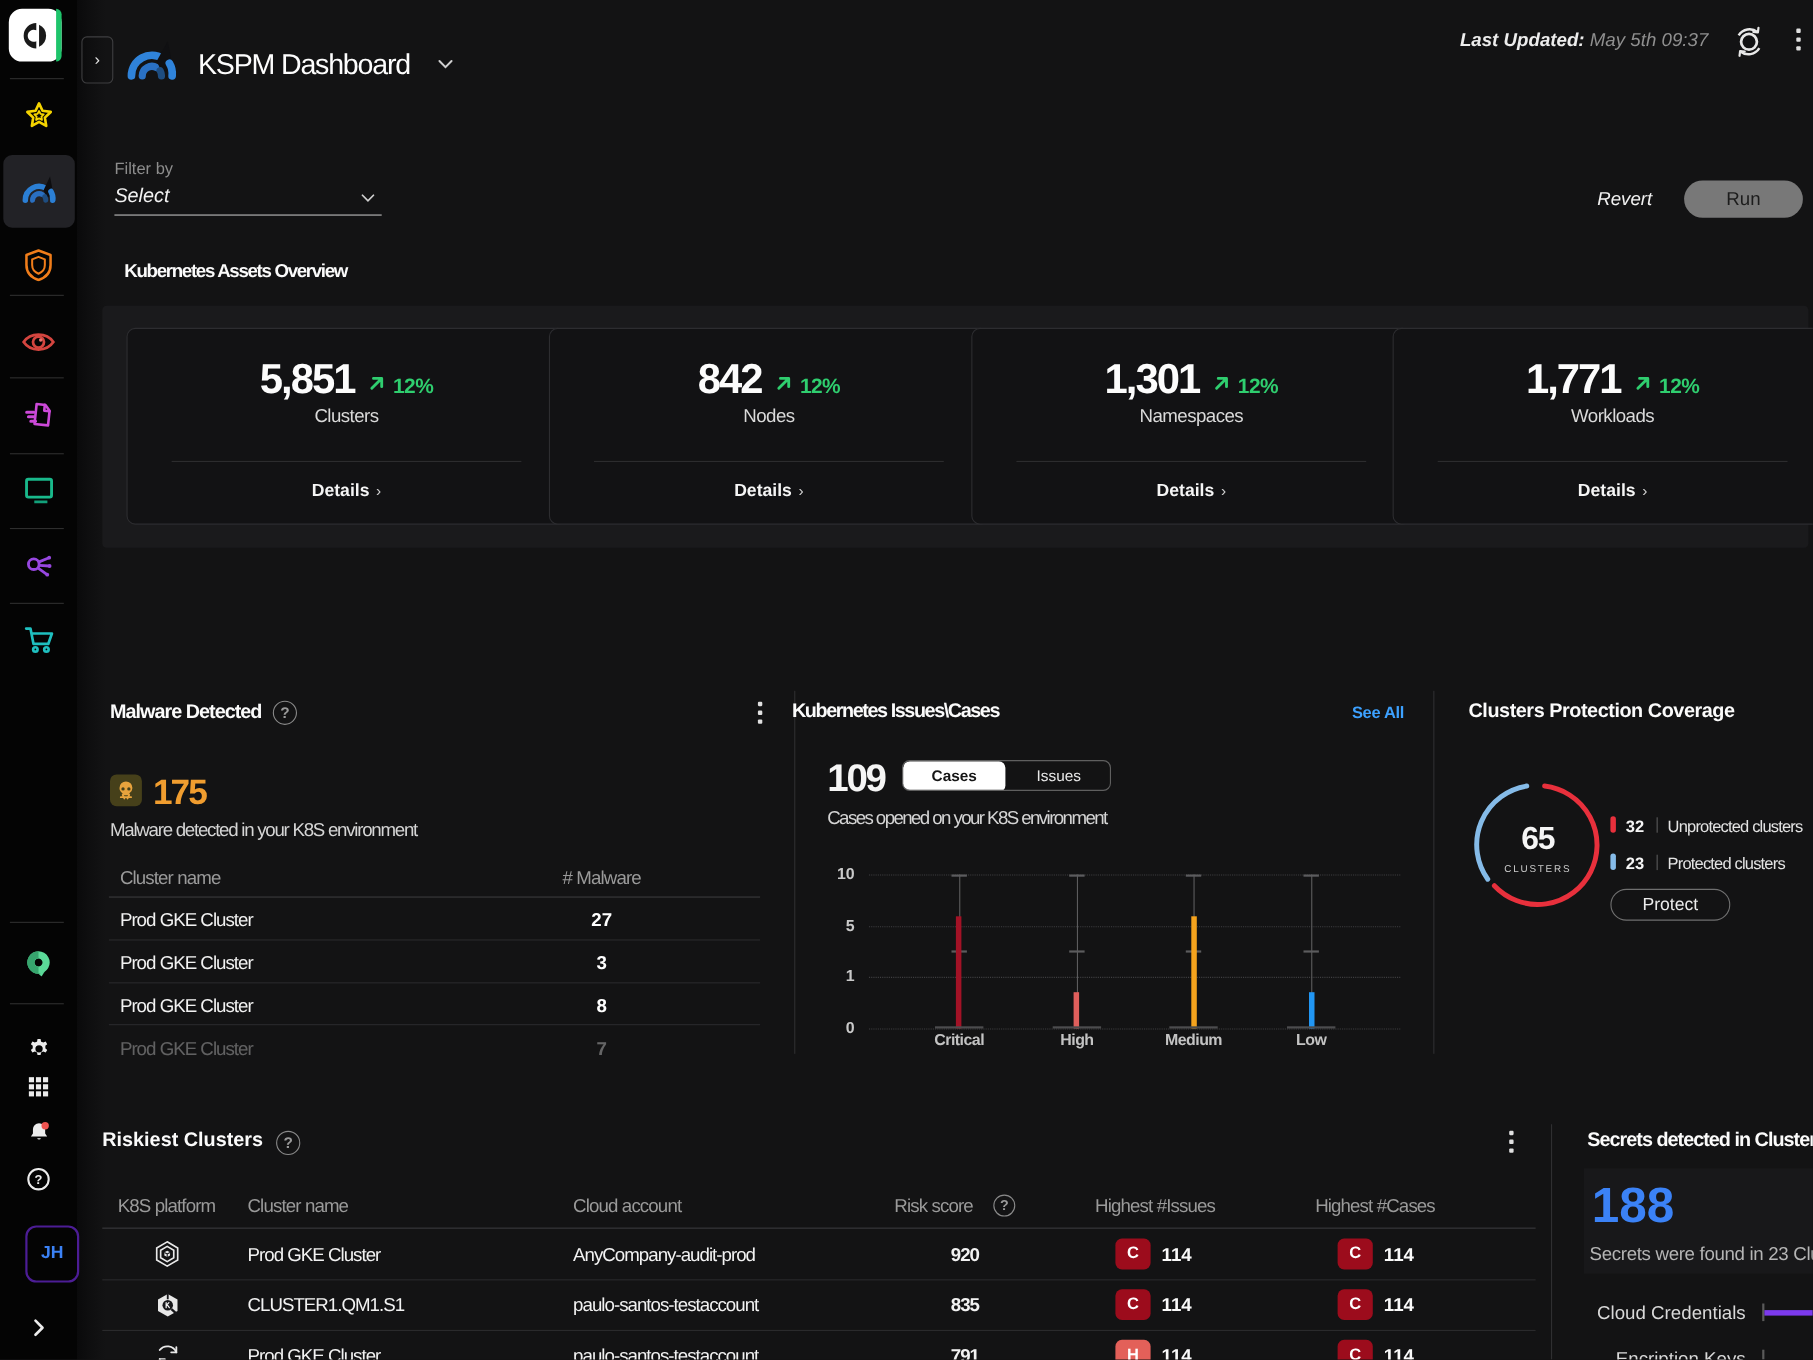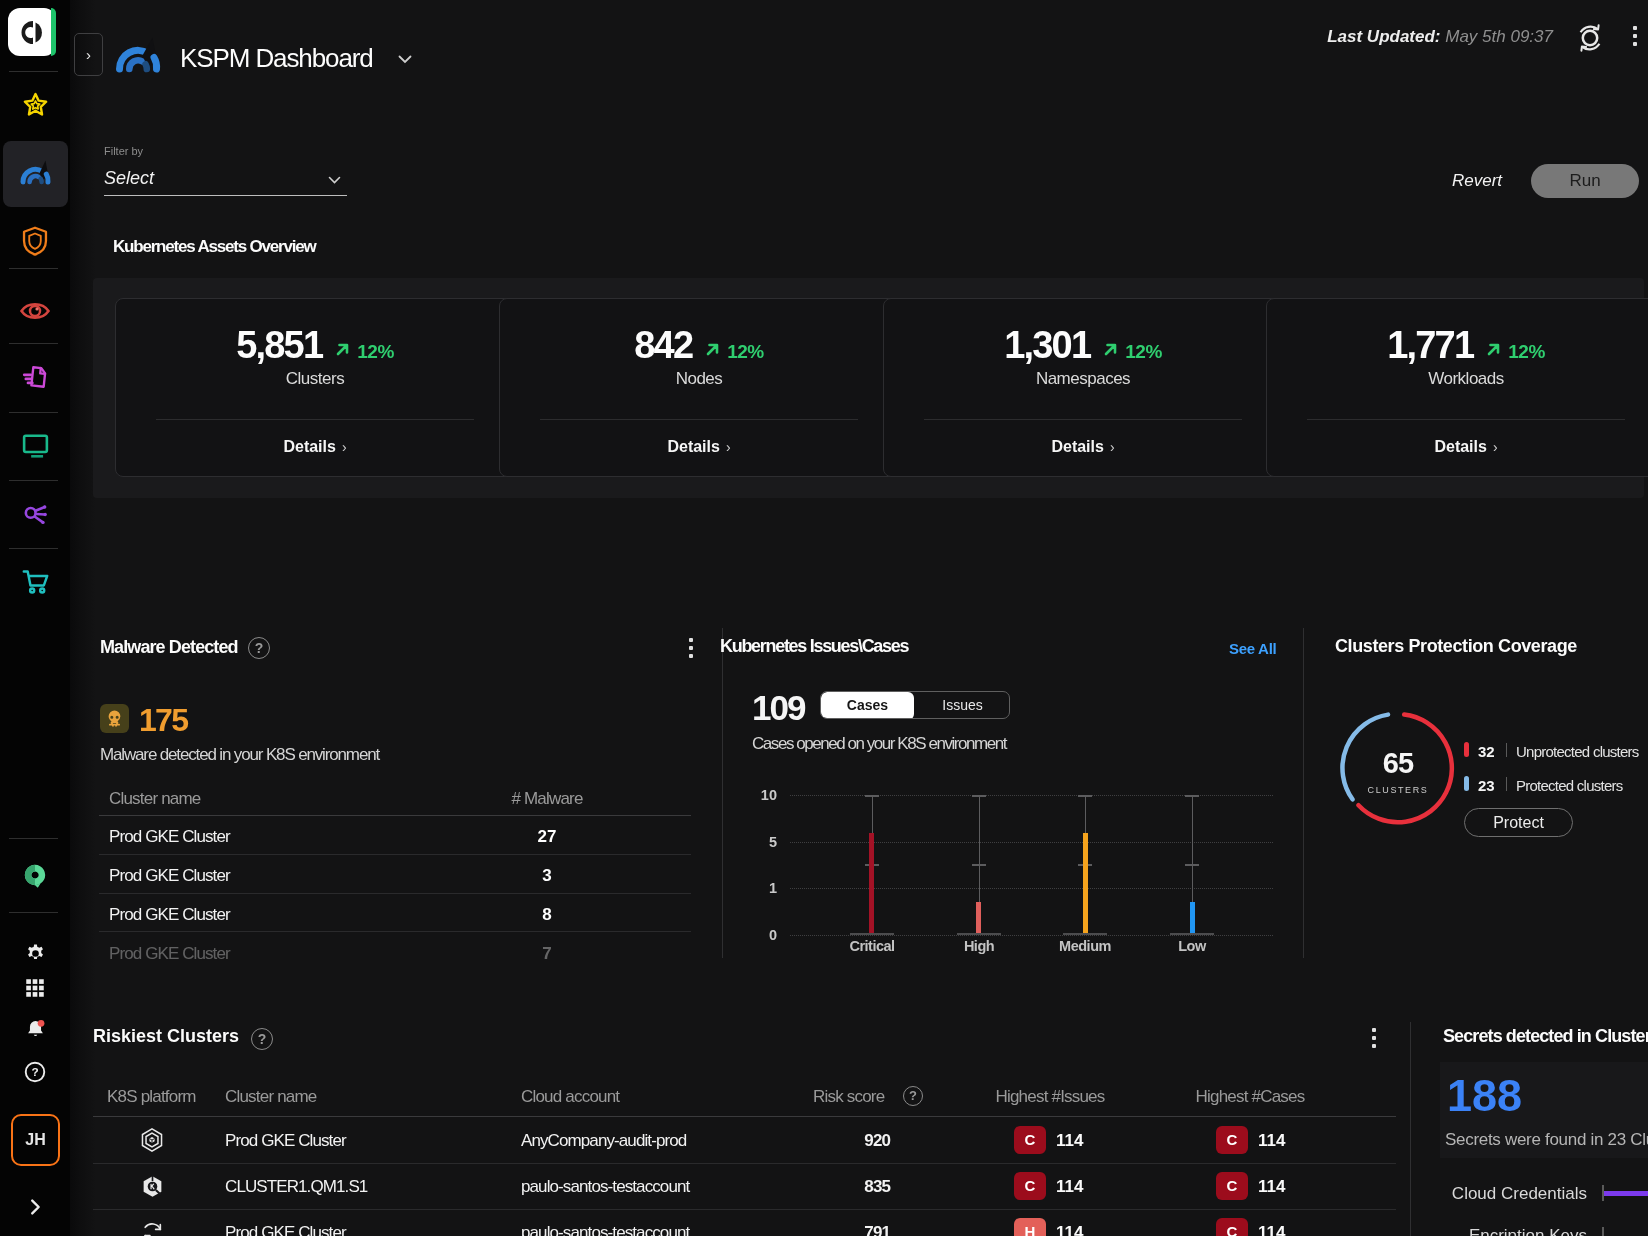--- a/index.html
+++ b/index.html
@@ -16,21 +16,21 @@
 .icon { position:absolute; left:0; width:70px; text-align:center; }
 
 
 #expandbtn { position:absolute; left:74px; top:33px; width:29px; height:43px; border:1px solid #3f3f41; border-radius:5px; color:#e8e8e8; font-size:15px; line-height:41px; text-align:center; }
 #pagetitle { position:absolute; left:180px; top:43px; font-size:26px; color:#fdfdfd; letter-spacing:-1.1px; }
 #titlechev { position:absolute; left:398px; top:50px; color:#cfcfcf; }
 #lastupd { position:absolute; right:95px; top:27px; font-size:17px; font-style:italic; color:#ededed; }
 #lastupd span { color:#8f8f8f; }
 
 
-#filterlabel { position:absolute; left:104px; top:145px; font-size:11px; color:#8d8d8d; }
+#filterlabel { position:absolute; left:104px; top:145px; font-size:15px; color:#8d8d8d; }
 #selectwrap { position:absolute; left:104px; top:166px; width:243px; height:30px; border-bottom:1px solid #bdbdbd; }
 #selectwrap .sel { position:absolute; left:0; top:2px; font-size:18px; font-style:italic; color:#f2f2f2; }
 #revert { position:absolute; left:1452px; top:171px; font-size:17px; color:#f2f2f2;font-style:italic; }
 #runbtn { position:absolute; left:1531px; top:164px; width:108px; height:34px; background:#787878; border-radius:17px; color:#1c1c1c; font-size:17px; text-align:center; line-height:34px; }
 
 
 #assetstitle { position:absolute; left:113px; top:237px; font-size:17px; font-weight:bold; color:#fbfbfb; letter-spacing:-1.2px; }
 #assetspanel { position:absolute; left:93px; top:278px; width:1551px; height:220px; background:#1a1a1c; border-radius:4px; }
 .card { position:absolute; top:20px; width:400px; height:179px; background:#121214; border:1px solid #2d2d30; border-radius:8px; text-align:center; }
 .card .num { margin-top:25px; font-size:38px; font-weight:bold; color:#fcfcfc; letter-spacing:-1.8px; }
@@ -220,21 +220,21 @@
         <path d="M12 3.2 a5.8 5.8 0 0 1 5.8 5.8 v4 l1.9 2.8 H4.3 l1.9-2.8 v-4 a5.8 5.8 0 0 1 5.8-5.8 z M10.2 17.4 a1.9 1.9 0 0 0 3.6 0" fill="#ececec"></path>
         <circle cx="17.8" cy="5.6" r="3.5" fill="#ef5350"></circle>
       </svg>
   </div>
   <div class="icon" style="top:1061px">
     <svg width="22" height="22" viewBox="0 0 28 28" fill="none">
         <circle cx="14" cy="14" r="11.8" stroke="#ececec" stroke-width="2.4"></circle>
         <text x="14" y="19.5" font-size="15" font-weight="bold" fill="#ececec" text-anchor="middle" font-family="Liberation Sans">?</text>
       </svg>
   </div>
-  <div style="position:absolute; left:11px; top:1114px; width:49px; height:52px; border:2px solid #f97316; border-radius:10px; color:#e5e5e5; font-size:16px; font-weight:bold; text-align:center; line-height:48px;">JH</div>
+  <div style="position:absolute; left:23px; top:1114px; width:49px; height:52px; border:2px solid #4c1d95; border-radius:10px; color:#3b82f6; font-size:16px; font-weight:bold; text-align:center; line-height:48px;">JH</div>
   <div class="icon" style="top:1196px">
     <svg width="22" height="22" viewBox="0 0 24 24" fill="none" stroke="#ececec" stroke-width="2.6" stroke-linecap="round" stroke-linejoin="round">
         <path d="M9 5 L16 12 L9 19"></path>
       </svg>
   </div>
 </div>
 
 <div id="header">
   <div id="expandbtn">›</div>
   <div class="abs" style="left:112px; top:34px;">

